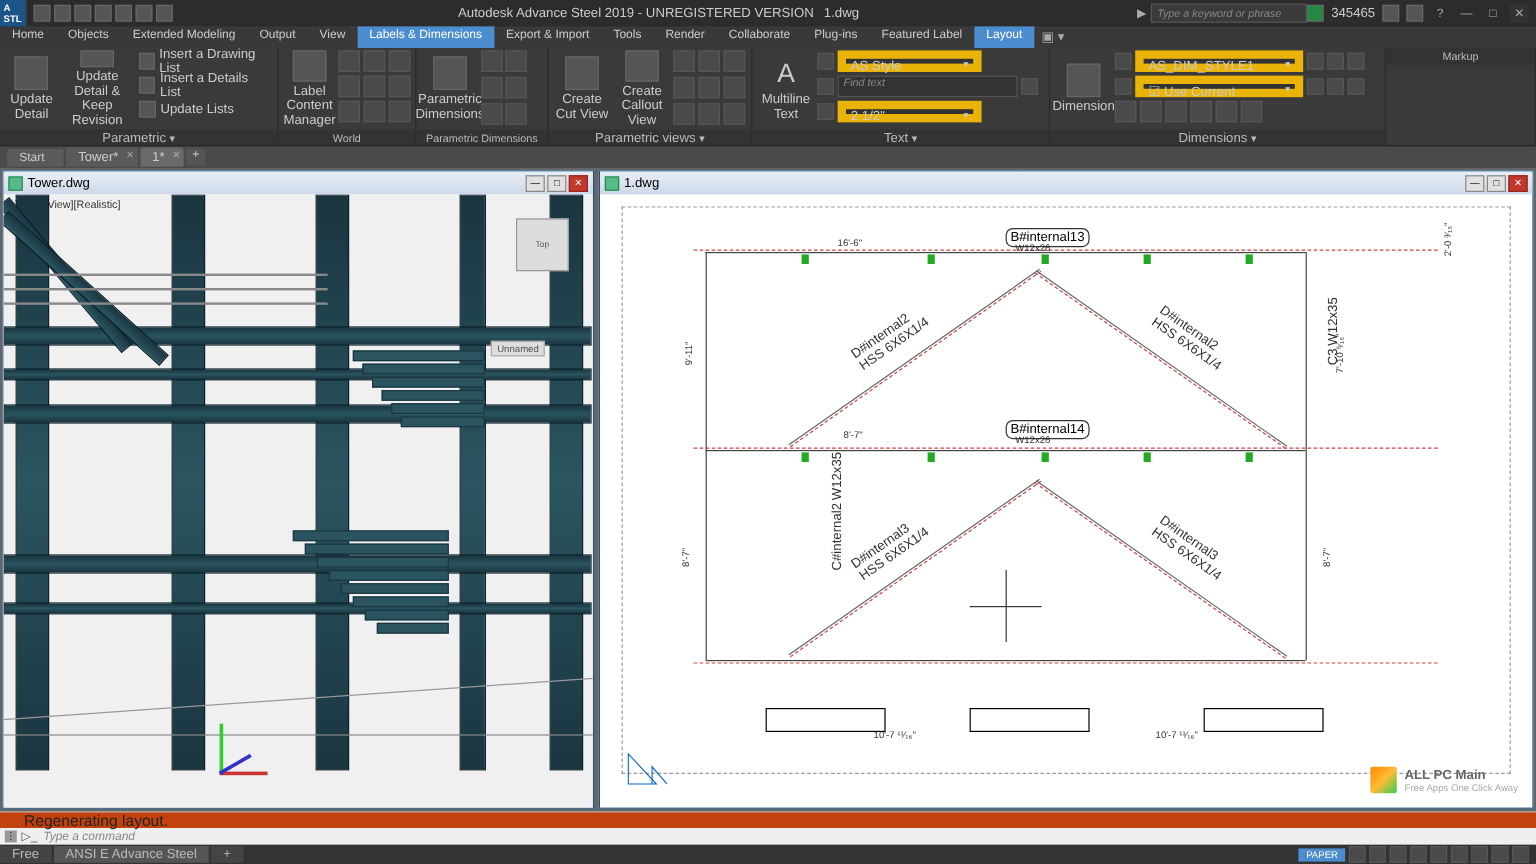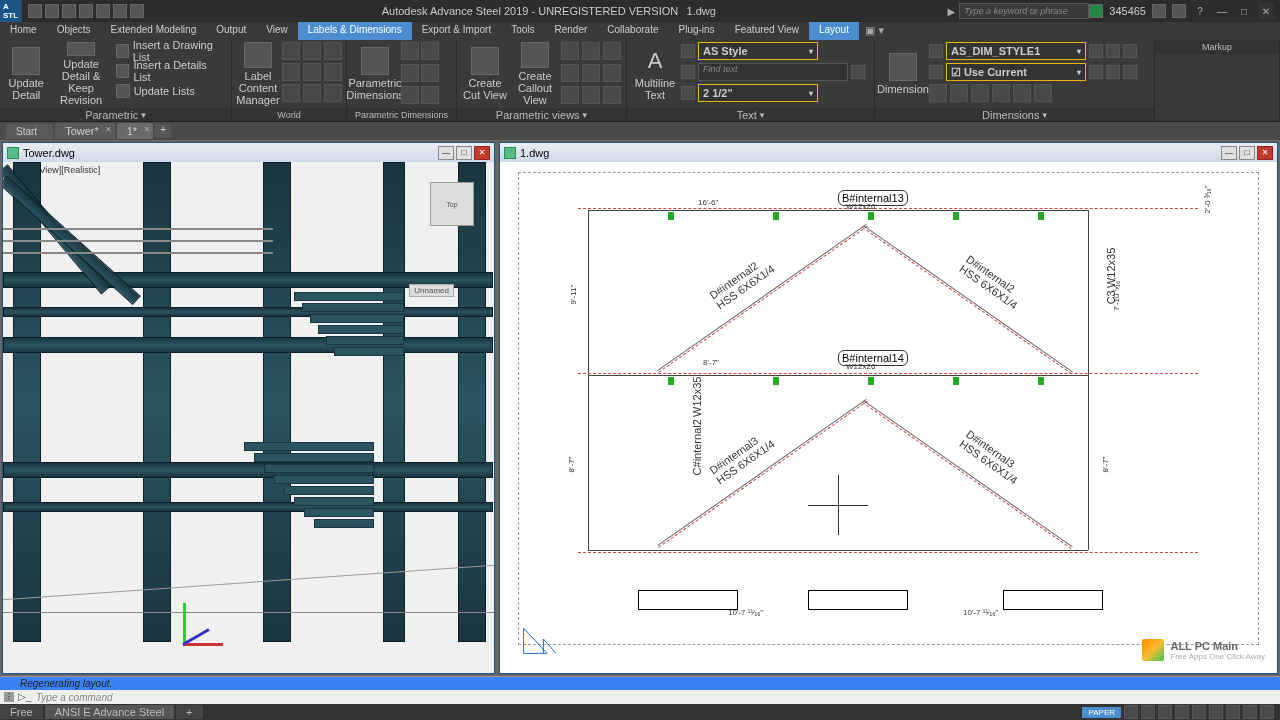--- a/index.html
+++ b/index.html
@@ -27,21 +27,21 @@
 .panel { border-right:1px solid #2a2a2a; display:flex; flex-direction:column; }
 .panel-body { flex:1; display:flex; padding:2px 4px; gap:2px; align-items:flex-start; }
 .panel-title { height:14px; text-align:center; font-size:9px; color:#bbb; background:#333; display:flex; align-items:center; justify-content:center; gap:3px; }
 .big-btn { display:flex; flex-direction:column; align-items:center; justify-content:center; width:48px; height:64px; color:#ccc; font-size:9px; text-align:center; gap:2px; cursor:pointer; }
 .big-btn .ic { width:28px; height:28px; background:#555; border:1px solid #666; }
 .btn-row { display:flex; align-items:center; gap:4px; color:#ccc; font-size:10px; height:18px; cursor:pointer; padding:0 2px; }
 .btn-row .ic { width:14px; height:14px; background:#555; border:1px solid #666; }
 .col { display:flex; flex-direction:column; gap:2px; }
 .grid-ic { display:grid; grid-template-columns:repeat(3,18px); gap:3px; }
 .sm-ic { width:18px; height:18px; background:#4a4a4a; border:1px solid #555; cursor:pointer; }
-.select { height:18px; background:#333; border:1px solid #eab308; color:#ccc; font-size:9px; padding:0 4px; display:flex; align-items:center; justify-content:space-between; min-width:120px; cursor:pointer;font-weight:bold; }
+.select { height:18px; background:#333; border:7px solid #eab308; color:#ccc; font-size:9px; padding:0 4px; display:flex; align-items:flex-start; justify-content:space-between; min-width:120px; cursor:pointer; }
 .select .arr { font-size:8px; }
 .find-input { height:18px; width:150px; background:#333; border:1px solid #555; color:#888; font-style:italic; padding:0 4px; font-size:9px; }
 
 
 .doctabs { height:18px; background:#4a4a4a; display:flex; align-items:center; padding-left:6px; gap:2px; }
 .doctab { background:#5a5a5a; padding:2px 16px 2px 10px; color:#ccc; font-size:10px; border-radius:2px 2px 0 0; position:relative; cursor:pointer; }
 .doctab.active { background:#6a6a6a; }
 .doctab .x { position:absolute; right:3px; top:2px; font-size:8px; color:#aaa; }
 .addtab { width:16px; height:14px; background:#555; color:#ccc; text-align:center; font-size:10px; border-radius:2px; cursor:pointer; }
 
@@ -86,21 +86,21 @@
 .cross:before,.cross:after { content:""; position:absolute; background:#333; }
 .cross:before { width:60px; height:1px; top:0; left:-30px; }
 .cross:after { width:1px; height:60px; left:0; top:-30px; }
 .tri-icon { position:absolute; bottom:8px; left:12px; width:36px; height:36px; }
 .tri-icon svg { width:100%; height:100%; }
 .watermark { position:absolute; bottom:12px; right:12px; display:flex; align-items:center; gap:6px; color:#888; font-size:12px; }
 .wm-logo { width:22px; height:22px; background:linear-gradient(135deg,#f80,#fb3,#3c5); border-radius:2px; }
 
 
 .cmd-area { position:absolute; bottom:16px; left:0; right:0; height:28px; background:#efefef; display:flex; flex-direction:column; border-top:1px solid #999; }
-.cmd-hist { height:13px; padding:0 20px; font-size:10px; color:#222; background:#3b82f6; line-height:13px;font-style:italic; }
+.cmd-hist { height:13px; padding:0 20px; font-size:13px; color:#222; background:#c2410c; line-height:13px; }
 .cmd-line { flex:1; display:flex; align-items:center; gap:4px; padding:0 4px; }
 .cmd-handle { width:10px; height:10px; background:#999; font-size:8px; text-align:center; line-height:10px; }
 .cmd-input { flex:1; font-style:italic; color:#888; font-size:10px; }
 
 
 .status { position:absolute; bottom:0; left:0; right:0; height:16px; background:#333; display:flex; align-items:center; color:#bbb; font-size:9px; }
 .stab { padding:1px 10px; background:#444; margin-right:2px; cursor:pointer; }
 .stab.active { background:#555; }
 .status-right { margin-left:auto; display:flex; gap:3px; padding-right:6px; align-items:center; }
 .status-right .sm-ic { width:14px; height:14px; }
@@ -142,21 +142,21 @@
   <div class="tab">Objects</div>
   <div class="tab">Extended Modeling</div>
   <div class="tab">Output</div>
   <div class="tab">View</div>
   <div class="tab active">Labels &amp; Dimensions</div>
   <div class="tab">Export &amp; Import</div>
   <div class="tab">Tools</div>
   <div class="tab">Render</div>
   <div class="tab">Collaborate</div>
   <div class="tab">Plug-ins</div>
-  <div class="tab">Featured View</div>
+  <div class="tab">Featured Label</div>
   <div class="tab active">Layout</div>
   <div class="tab-arrow">▣ ▾</div>
 </div>
 
 <div class="ribbon">
 
   <div class="panel" style="width:232px">
     <div class="panel-body">
       <div class="big-btn">
           <div class="ic"></div>

